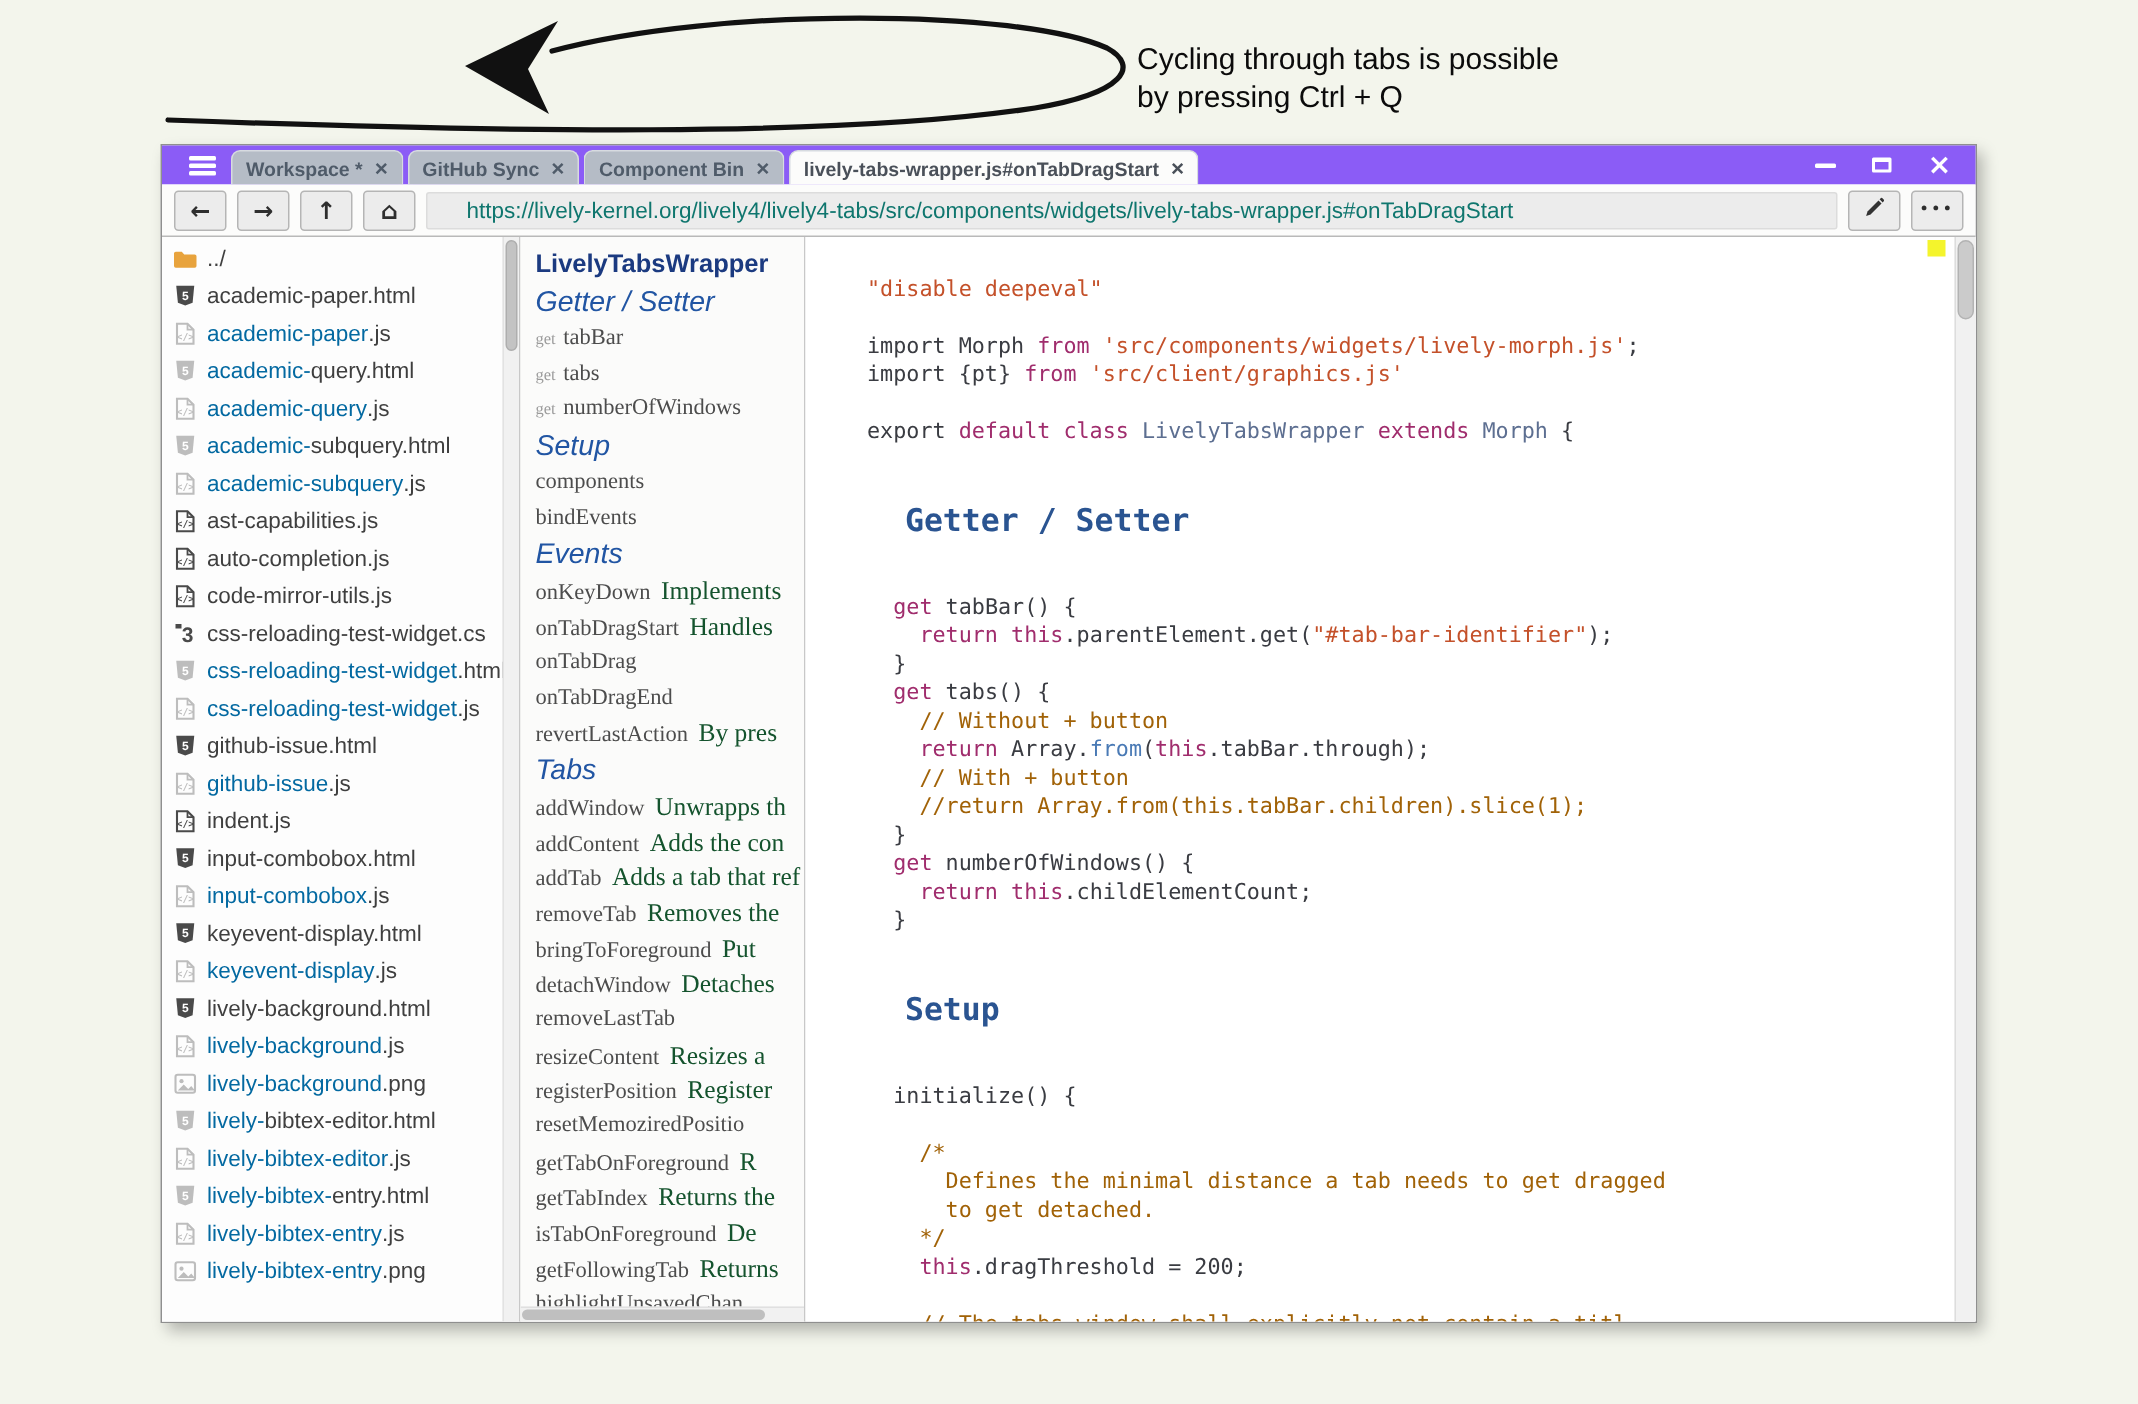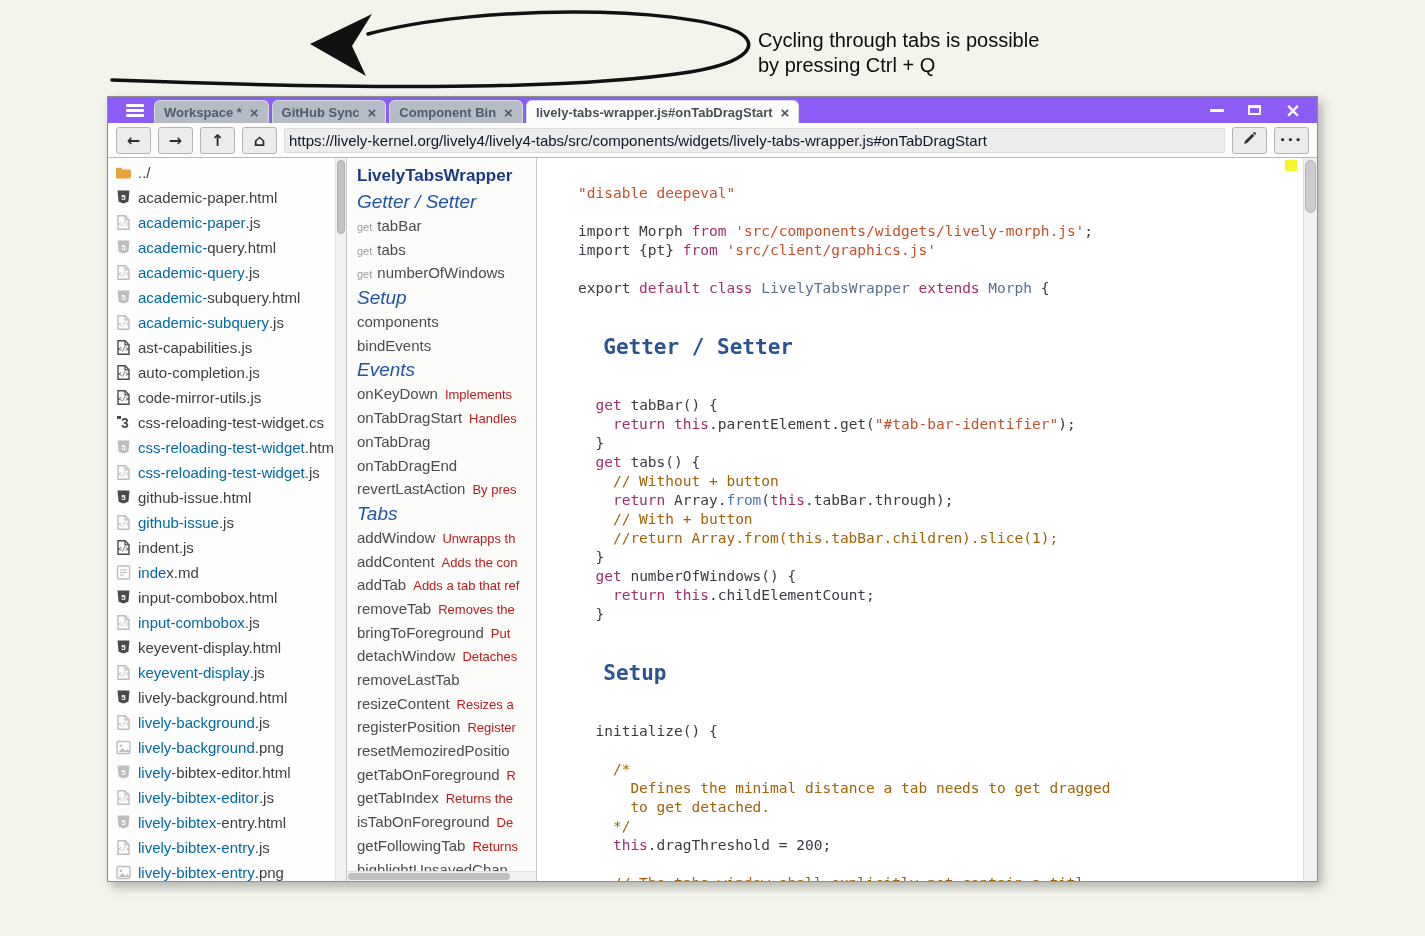--- a/index.html
+++ b/index.html
@@ -40,44 +40,44 @@
 
   
   .toolbar { height:35px; background:#fcfcfb; border-bottom:1px solid #b9b9b9; display:flex; align-items:center; padding:0 8px; gap:7px; flex:none; }
   .nav-btn, .tool-btn {
     width:35px; height:27px; background:#ececec; border:1px solid #b5b5b5; border-radius:3px;
     font-size:16px; font-weight:bold; color:#2e2e2e; display:flex; align-items:center; justify-content:center;
     font-family:"DejaVu Sans", sans-serif; cursor:pointer; flex:none;
   }
   .url-input {
     flex:1; height:25px; background:#ececec; border:1px solid #dcdcdc; border-radius:2px;
-    padding:0 4px; font-size:15px; color:#0f172a; font-family:"Liberation Sans", sans-serif; outline:none;
+    padding:0 26px; font-size:15px; color:#0f766e; font-family:"Liberation Sans", sans-serif; outline:none;
   }
   .dots { font-size:9px; letter-spacing:2px; font-weight:bold; }
 
   
   .main { flex:1; display:flex; min-height:0; background:#fff; }
 
   
   .files-pane { width:239px; border-right:1px solid #c8c8c8; position:relative; background:#fdfdfd; overflow:hidden; padding-top:2px; flex:none; }
   .file-row { height:25px; display:flex; align-items:center; padding-left:7px; white-space:nowrap; overflow:hidden; font-size:15px; color:#3f3f3f; cursor:pointer; }
   .file-icon { width:17px; height:17px; margin-right:6px; flex:none; color:#4a4a4a; }
   .file-icon svg { display:block; }
   .file-row.dim-icon .file-icon { color:#bdbdbd; }
   .fgray { color:#0369a1; }
   .files-scrollbar { position:absolute; top:0; right:0; width:11px; height:100%; background:#f1f1f1; border-left:1px solid #e2e2e2; }
   .files-thumb { position:absolute; top:2px; left:1px; width:8px; height:74px; background:#c3c3c3; border:1px solid #aeaeae; border-radius:5px; cursor:pointer; }
 
   
   .outline-pane { width:190px; border-right:1px solid #c8c8c8; position:relative; background:#fbfbfa; overflow:hidden; padding:4px 0 0 10px; flex:none; }
   .outline-title { font-size:17px; font-weight:bold; color:#1b3a80; height:27px; line-height:27px; white-space:nowrap; cursor:pointer; }
   .outline-section { font-size:19px; font-style:italic; color:#2155a3; height:25px; line-height:25px; white-space:nowrap; cursor:pointer; }
-  .outline-method { height:23.7px; line-height:23.7px; font-size:15px; color:#4c4c4c; white-space:nowrap; overflow:hidden; cursor:pointer; }
+  .outline-method { height:23.7px; line-height:23.7px; font-size:15px; color:#4c4c4c; white-space:nowrap; overflow:hidden; cursor:pointer;font-family:Liberation Serif, serif; }
   .m-prefix { font-size:11px; color:#9b9b9b; margin-right:5px; }
-  .m-doc { font-size:13px; color:#b91c1c; margin-left:7px; }
+  .m-doc { font-size:17px; color:#14532d; margin-left:7px; }
   .outline-hscroll { position:absolute; bottom:0; left:0; right:0; height:10px; background:#f1f1f1; border-top:1px solid #e0e0e0; }
   .outline-hthumb { position:absolute; left:1px; top:1px; height:7px; width:162px; background:#bfbfbf; border-radius:4px; cursor:pointer; }
 
   
   .code-pane {
     flex:1; position:relative; overflow:hidden; background:#fff; padding:26px 20px 0 41px;
     font-family:"DejaVu Sans Mono", monospace; font-size:14.5px; line-height:19px; color:#3a3c42; cursor:text;
   }
   .code-line { height:19px; white-space:pre; }
   .code-blank { height:19px; }
@@ -312,30 +312,20 @@
           </div>
           <div class="file-row">
             <span class="file-icon">
               <svg width="17" height="17" viewBox="0 0 17 17">
                 <path d="M3 1.8 h7 l4 4 v9.4 h-11 z" fill="none" stroke="currentColor" stroke-width="1.4"></path>
                 <path d="M10 1.8 v4 h4" fill="none" stroke="currentColor" stroke-width="1.2"></path>
                 <text x="8.6" y="12.4" font-size="6.5" font-weight="bold" fill="currentColor" text-anchor="middle" font-family="monospace">&lt;/&gt;</text>
               </svg>
             </span>
             <span>indent.js</span>
-          </div>
-          <div class="file-row dim-icon">
-            <span class="file-icon">
-              <svg width="17" height="17" viewBox="0 0 17 17">
-                <rect x="2.5" y="2" width="12" height="13" rx="1" fill="none" stroke="currentColor" stroke-width="1.3"></rect>
-                <path d="M5 6 h7 M5 8.5 h7 M5 11 h4" stroke="currentColor" stroke-width="1.2"></path>
-              </svg>
-            </span>
-            <span class="fgray">inde</span>
-            <span>x.md</span>
           </div>
           <div class="file-row">
             <span class="file-icon">
               <svg width="17" height="17" viewBox="0 0 17 17">
                 <path d="M2.5 1.5 h12 l-1.1 11.3 -4.9 1.8 -4.9 -1.8 z" fill="currentColor"></path>
                 <text x="8.5" y="10.8" font-size="8" font-weight="bold" fill="#fff" text-anchor="middle" font-family="sans-serif">5</text>
               </svg>
             </span>
             <span>input-combobox.html</span>
           </div>

